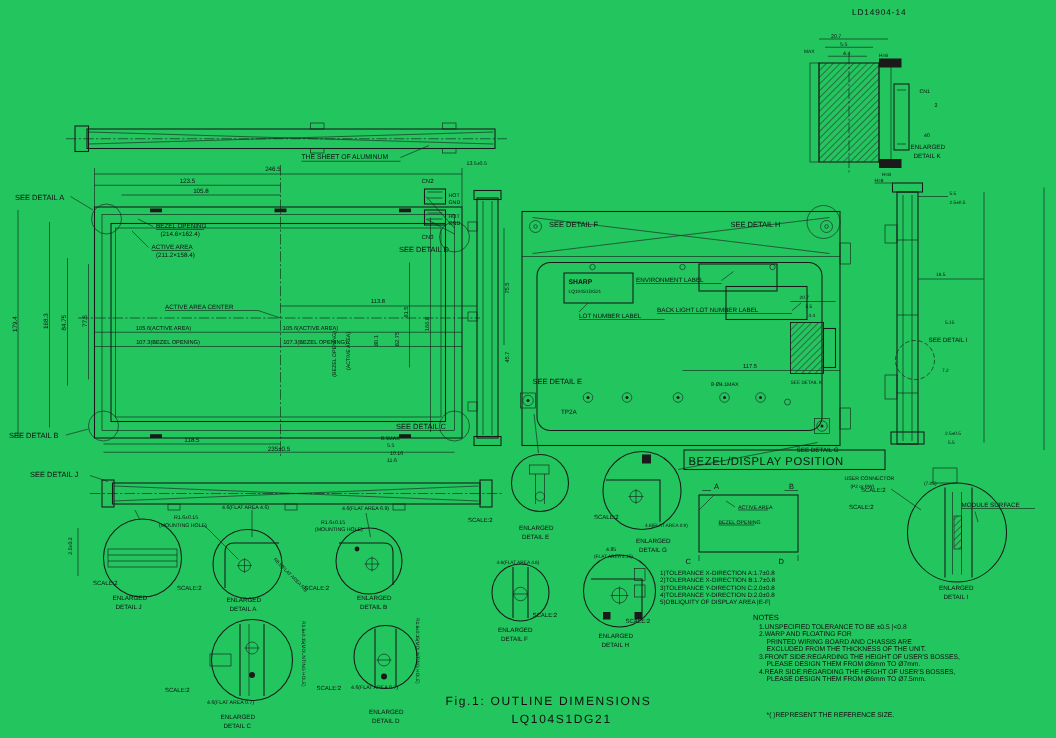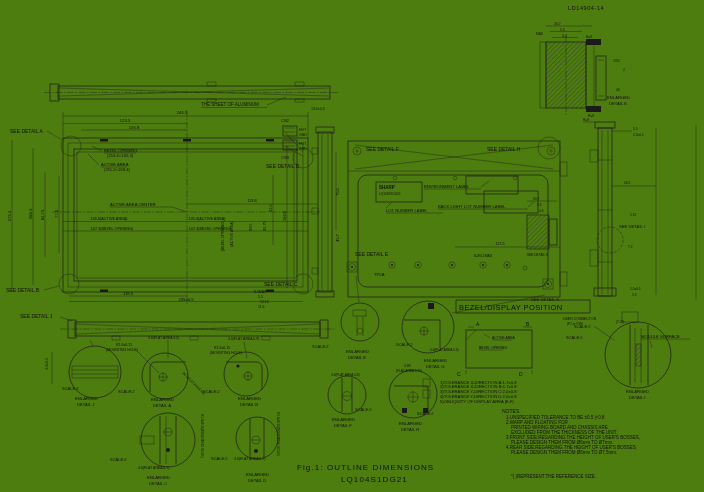--- a/index.html
+++ b/index.html
@@ -1,16 +1,16 @@
 <!DOCTYPE html>
 <html><head>
 <meta charset="utf-8">
 <style>
   html,body{margin:0;padding:0;background:#e8e8e8;}
-  .page{width:704px;height:492px;background:#4d7c0f;position:relative;overflow:hidden;}
+  .page{width:704px;height:492px;background:#22c55e;position:relative;overflow:hidden;}
   svg text{font-family:"Liberation Sans","DejaVu Sans",sans-serif;fill:#111;}
   .t32{font-size:3.2px}.t35{font-size:3.5px}.t38{font-size:3.8px}.t4{font-size:4px}
   .t42{font-size:4.2px}.t45{font-size:4.5px}.t5{font-size:5px}.t55{font-size:5.5px;letter-spacing:.6px}
   .t75{font-size:7.5px;letter-spacing:.4px}.t8{font-size:8px;letter-spacing:1.1px}
   .mid{text-anchor:middle}
   .ln{stroke:#1a1a1a;stroke-width:.7;fill:none}
   .lt{stroke:#1a1a1a;stroke-width:.4;fill:none}
   .cl{stroke:#1a1a1a;stroke-width:.4;stroke-dasharray:7 1.5 1.5 1.5;fill:none}
   .dsh{stroke:#1a1a1a;stroke-width:.45;stroke-dasharray:3 1.5;fill:none}
   .fb{fill:#1a1a1a;stroke:none}

